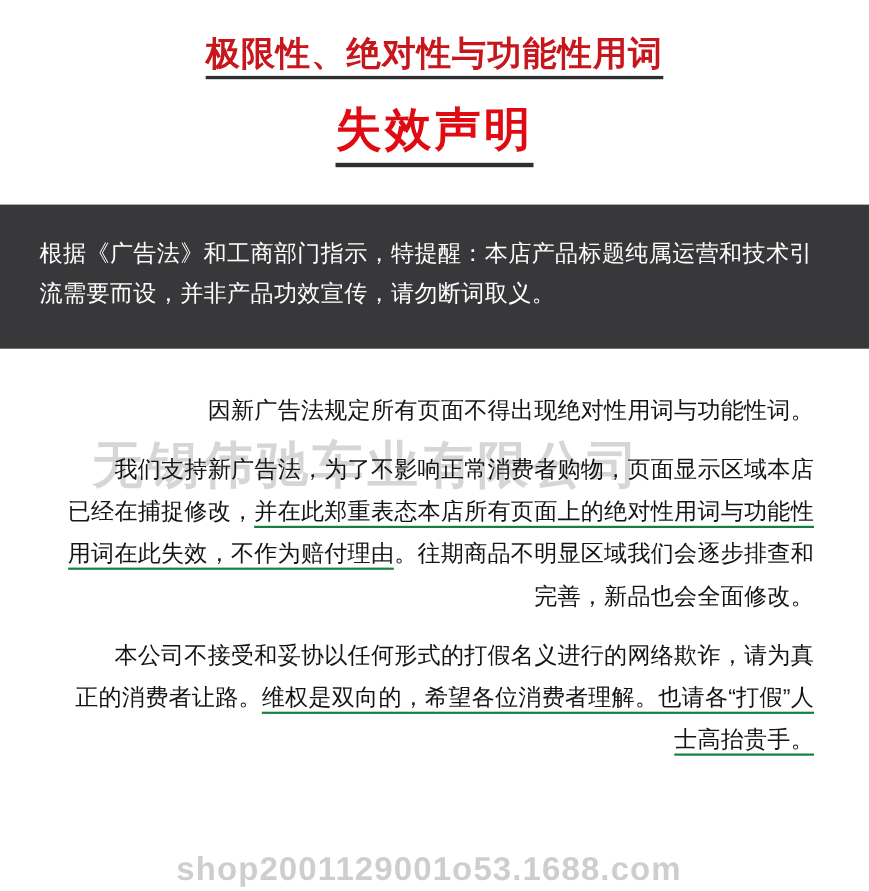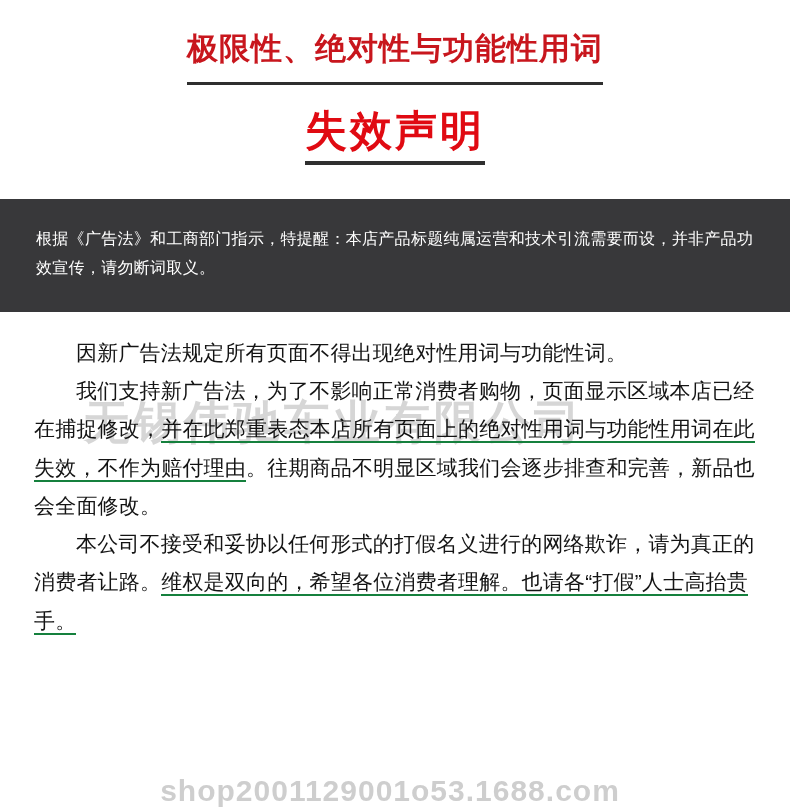--- a/index.html
+++ b/index.html
@@ -30,21 +30,21 @@
   }
 
   .title-main {
     display: inline-block;
     font-size: 31px;
     font-weight: bold;
     color: #c8161d;
     letter-spacing: 1px;
     line-height: 1.25;
     border-bottom: 3px solid #2f2f2f;
-    padding-bottom: 13px;
+    padding-bottom: 0;
   }
 
   .title-sub-wrap {
     margin-top: 22px;
     text-align: center;
   }
 
   .title-sub {
     display: inline-block;
     font-size: 42px;
@@ -55,38 +55,39 @@
     border-bottom: 4px solid #2f2f2f;
     padding-bottom: 6px;
   }
 
   
   .notice-band {
     margin-top: 34px;
     background: #38383a;
     color: #ffffff;
     padding: 26px 36px 30px 36px;
-    font-size: 16px;
+    font-size: 21px;
     line-height: 1.78;
     letter-spacing: 0.3px;
   }
 
   
   .body-text {
     position: relative;
     padding: 22px 34px 0 34px;
     font-size: 21px;
     line-height: 1.82;
     color: #141414;
     letter-spacing: 0.2px;
     z-index: 2;
   }
 
   .para {
-    margin: 0;
+    margin: 16px;
+    text-align: right;
   }
 
   .para + .para {
     margin-top: 0px;
   }
 
   .indent {
     display: inline-block;
     width: 42px;
   }

